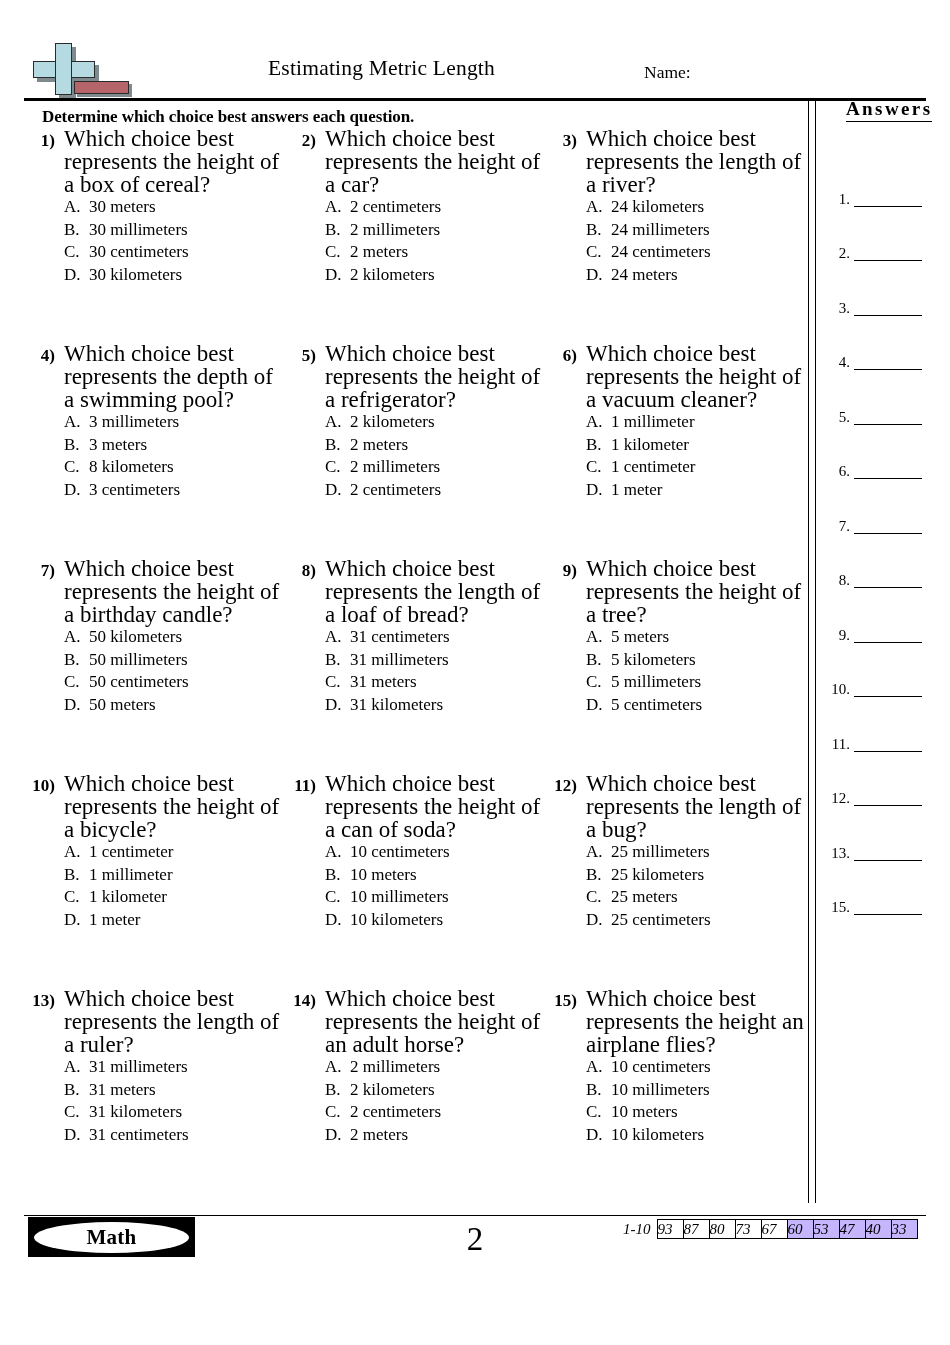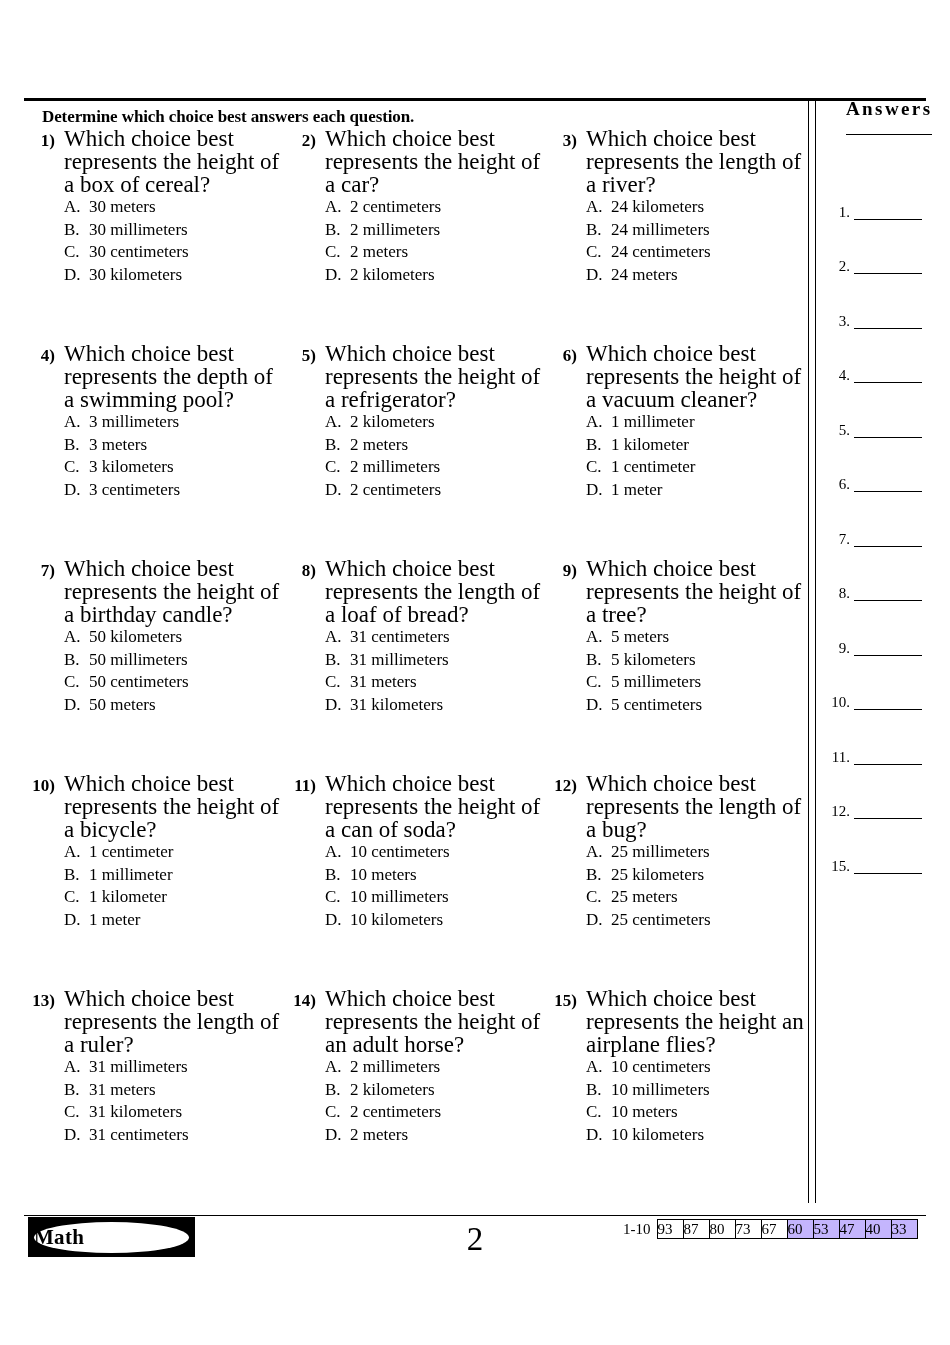--- a/index.html
+++ b/index.html
@@ -176,21 +176,21 @@
     position: absolute;
     left: 800px; top: -30px;
     width: 126px;
   }
   .answers-title {
     font-size: 19px;
     font-weight: bold;
     letter-spacing: 2.4px;
     border-bottom: 1.6px solid #000;
     display: inline-block;
-    padding-bottom: 14px;
+    padding-bottom: 1px;
     margin-left: 22px;
   }
   .answer-list {
     margin-top: 30px;
   }
   .answer-item {
     display: flex;
     align-items: flex-end;
     height: 54.5px;
   }
@@ -229,41 +229,42 @@
     display: flex;
     align-items: center;
     justify-content: center;
   }
   .math-ellipse {
     width: 155px; height: 31px;
     background: #ffffff;
     border-radius: 50%;
     display: flex;
     align-items: center;
-    justify-content: flex-start;
+    justify-content: center;
   }
   .math-text {
     font-size: 21px;
     font-weight: bold;
     letter-spacing: 0.3px;
   }
   .page-number {
     position: absolute;
     left: 0; top: 6px;
     width: 902px;
     text-align: center;
     font-size: 33px;
   }
 
   
   .score-table {
     position: absolute;
     left: 587px; top: 4px;
     border-collapse: collapse;
     font-size: 15px;
+    font-style: italic;
   }
   .score-table td {
     border: 1px solid #000;
     width: 26px;
     height: 18px;
     text-align: left;
     padding: 0;
     line-height: 18px;
   }
   .score-table td.rowlabel {
@@ -277,20 +278,32 @@
   .score-table td.blank {
     border: none;
     background: transparent;
   }
 </style>
 </head>
 <body>
 
 <div class="page">
 
+  <div class="header">
+    <div class="logo">
+      <div class="logo-plus-shadow-v"></div>
+      <div class="logo-plus-shadow-h"></div>
+      <div class="logo-minus-shadow"></div>
+      <div class="logo-minus"></div>
+      <div class="logo-plus-h"></div>
+      <div class="logo-plus-v"></div>
+    </div>
+    <div class="title">Estimating Metric Length</div>
+    <div class="name-label">Name:</div>
+  </div>
   <div class="header-rule"></div>
 
   <div class="instruction">Determine which choice best answers each question.</div>
 
   <div class="body-area">
 
     <div class="divider-outer"></div>
     <div class="divider-inner"></div>
 
     <div class="qgrid" id="question-grid">
@@ -385,21 +398,21 @@
                 <div class="choice">
                   <span class="choice-letter">A.</span>
                   <span class="choice-text">3 millimeters</span>
                 </div>
                 <div class="choice">
                   <span class="choice-letter">B.</span>
                   <span class="choice-text">3 meters</span>
                 </div>
                 <div class="choice">
                   <span class="choice-letter">C.</span>
-                  <span class="choice-text">3 kilometers</span>
+                  <span class="choice-text">8 kilometers</span>
                 </div>
                 <div class="choice">
                   <span class="choice-letter">D.</span>
                   <span class="choice-text">3 centimeters</span>
                 </div>
               </div>
             </div>
           </div>
           <div class="qcell">
             <div class="qnum">5)</div>
@@ -738,20 +751,24 @@
           <div class="answer-item">
             <span class="answer-num">10.</span>
             <span class="answer-line"></span>
           </div>
           <div class="answer-item">
             <span class="answer-num">11.</span>
             <span class="answer-line"></span>
           </div>
           <div class="answer-item">
             <span class="answer-num">12.</span>
+            <span class="answer-line"></span>
+          </div>
+          <div class="answer-item">
+            <span class="answer-num">13.</span>
             <span class="answer-line"></span>
           </div>
           <div class="answer-item">
             <span class="answer-num">15.</span>
             <span class="answer-line"></span>
           </div>
         </div>
     </div>
 
   </div>

